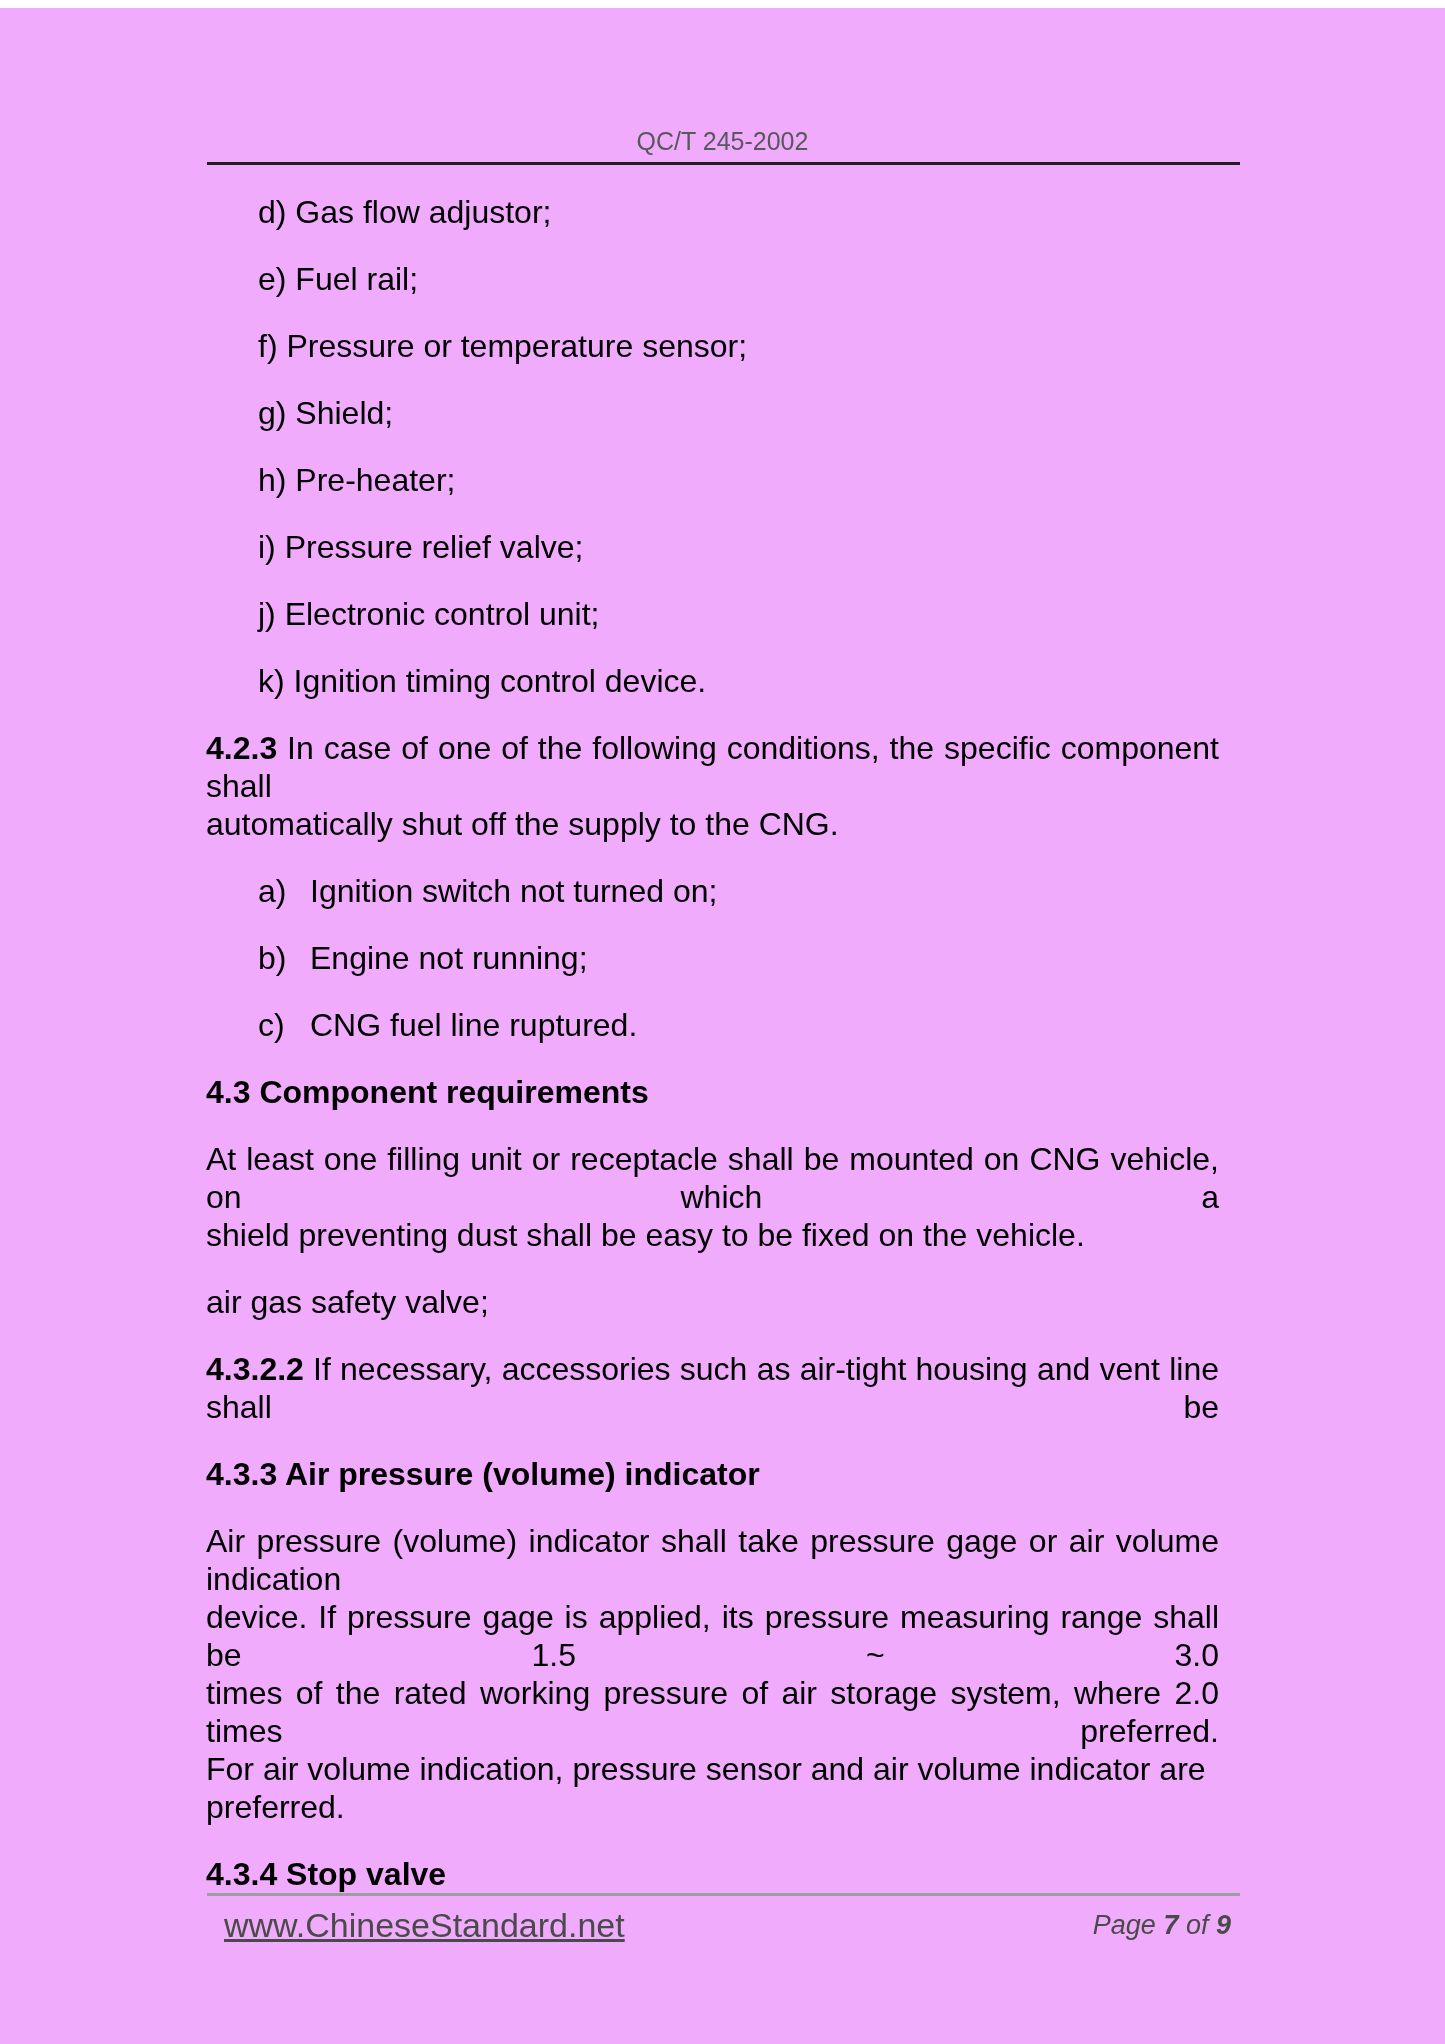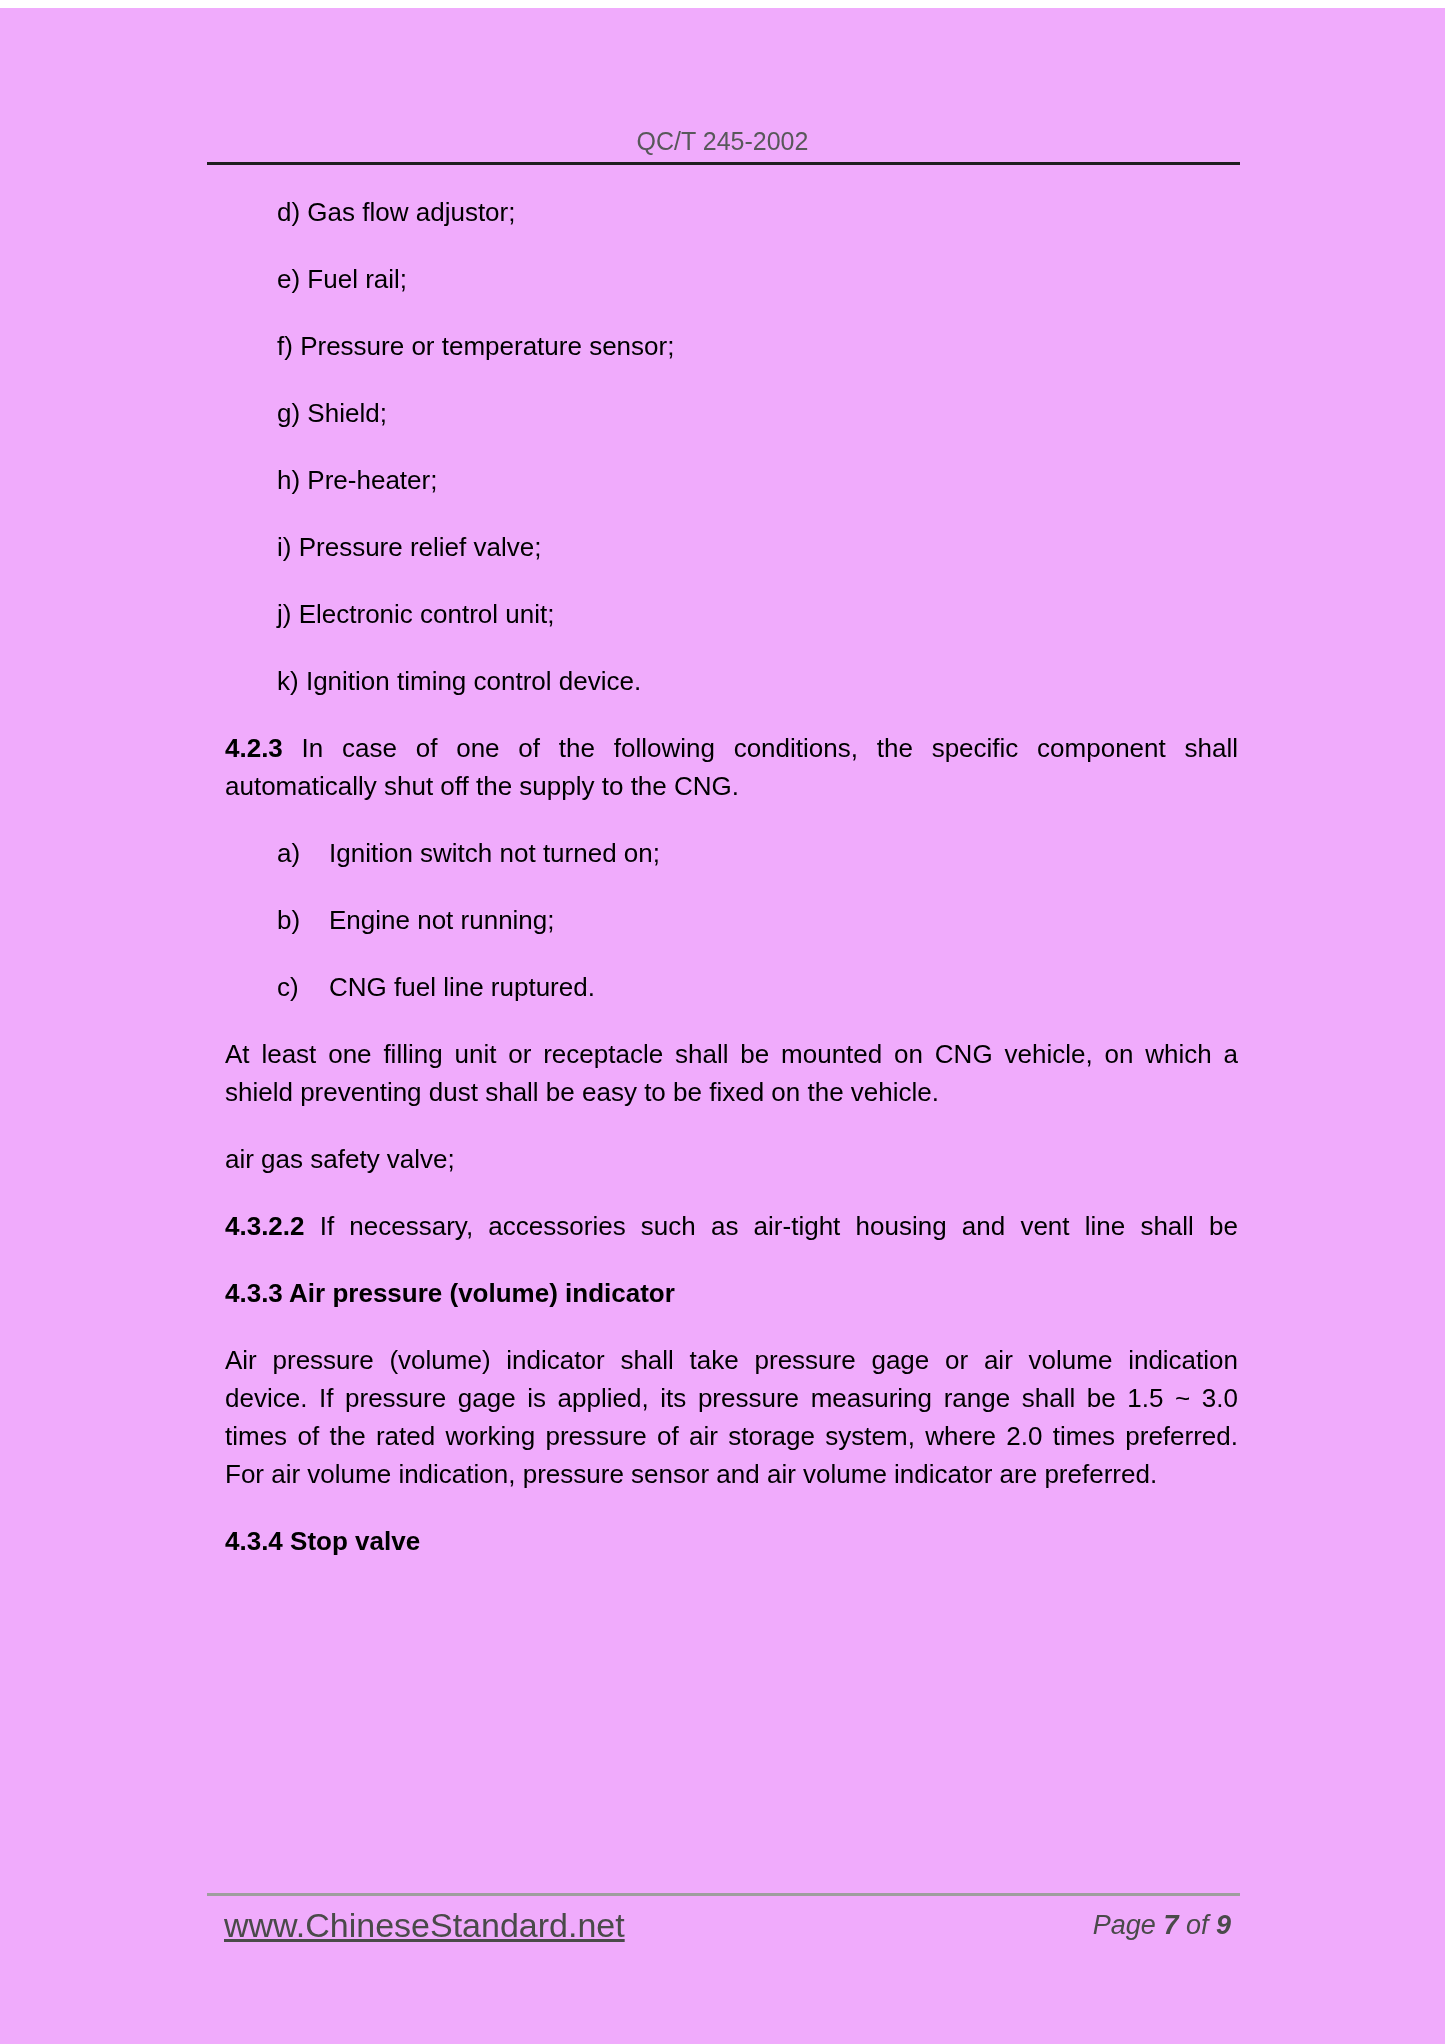--- a/index.html
+++ b/index.html
@@ -27,23 +27,23 @@
     position: absolute;
     top: 154px;
     left: 207px;
     width: 1033px;
     height: 3px;
     background: #1f1f1f;
   }
   .content {
     position: absolute;
     top: 185px;
-    left: 225px;
+    left: 206px;
     width: 1013px;
-    font-size: 26px;
+    font-size: 32px;
     line-height: 38px;
   }
   .block { margin: 0 0 29px 0; }
   .li { margin-left: 52px; }
   .mk-wide { display: inline-block; width: 52px; }
   .jl { text-align: justify; text-align-last: justify; }
   .b, .hd { font-weight: bold; }
   .footer-rule {
     position: absolute;
     top: 1885px;
@@ -93,20 +93,21 @@
 
     <div class="block">
       <div class="jl"><span class="b">4.2.3</span> <span>In case of one of the following conditions, the specific component shall</span></div>
       <div>automatically shut off the supply to the CNG.</div>
     </div>
 
     <div class="block li"><span class="mk-wide">a)</span><span>Ignition switch not turned on;</span></div>
     <div class="block li"><span class="mk-wide">b)</span><span>Engine not running;</span></div>
     <div class="block li"><span class="mk-wide">c)</span><span>CNG fuel line ruptured.</span></div>
 
+    <div class="block hd">4.3 Component requirements</div>
 
     <div class="block">
       <div class="jl">At least one filling unit or receptacle shall be mounted on CNG vehicle, on which a</div>
       <div>shield preventing dust shall be easy to be fixed on the vehicle.</div>
     </div>
 
 
     <div class="block">
       <div>air gas safety valve;</div>
     </div>

